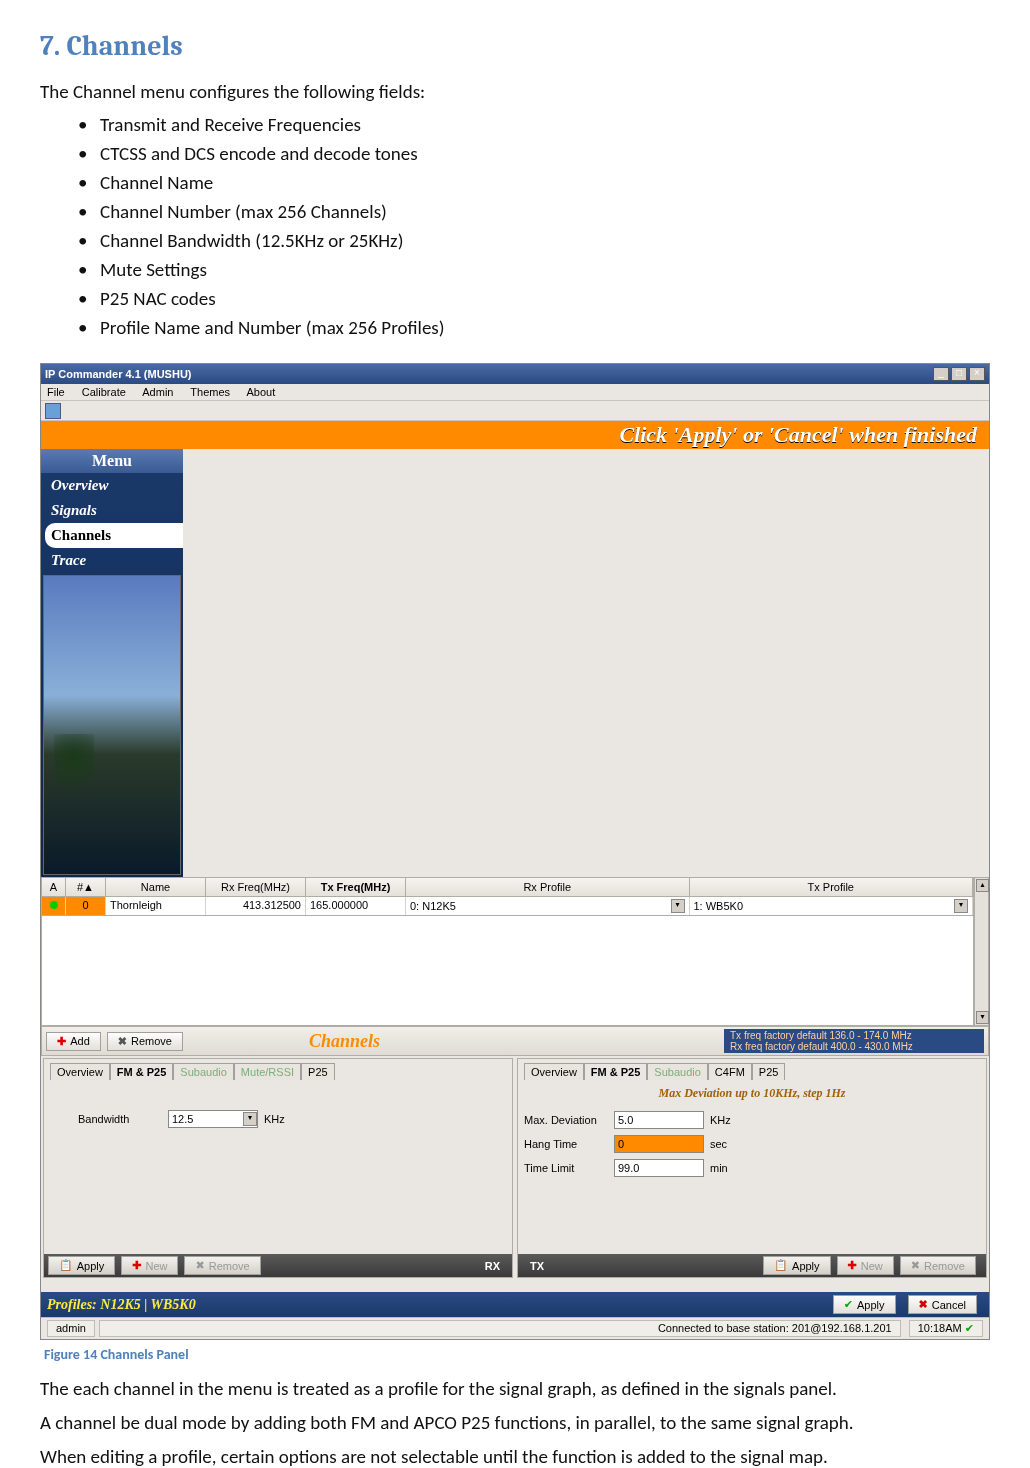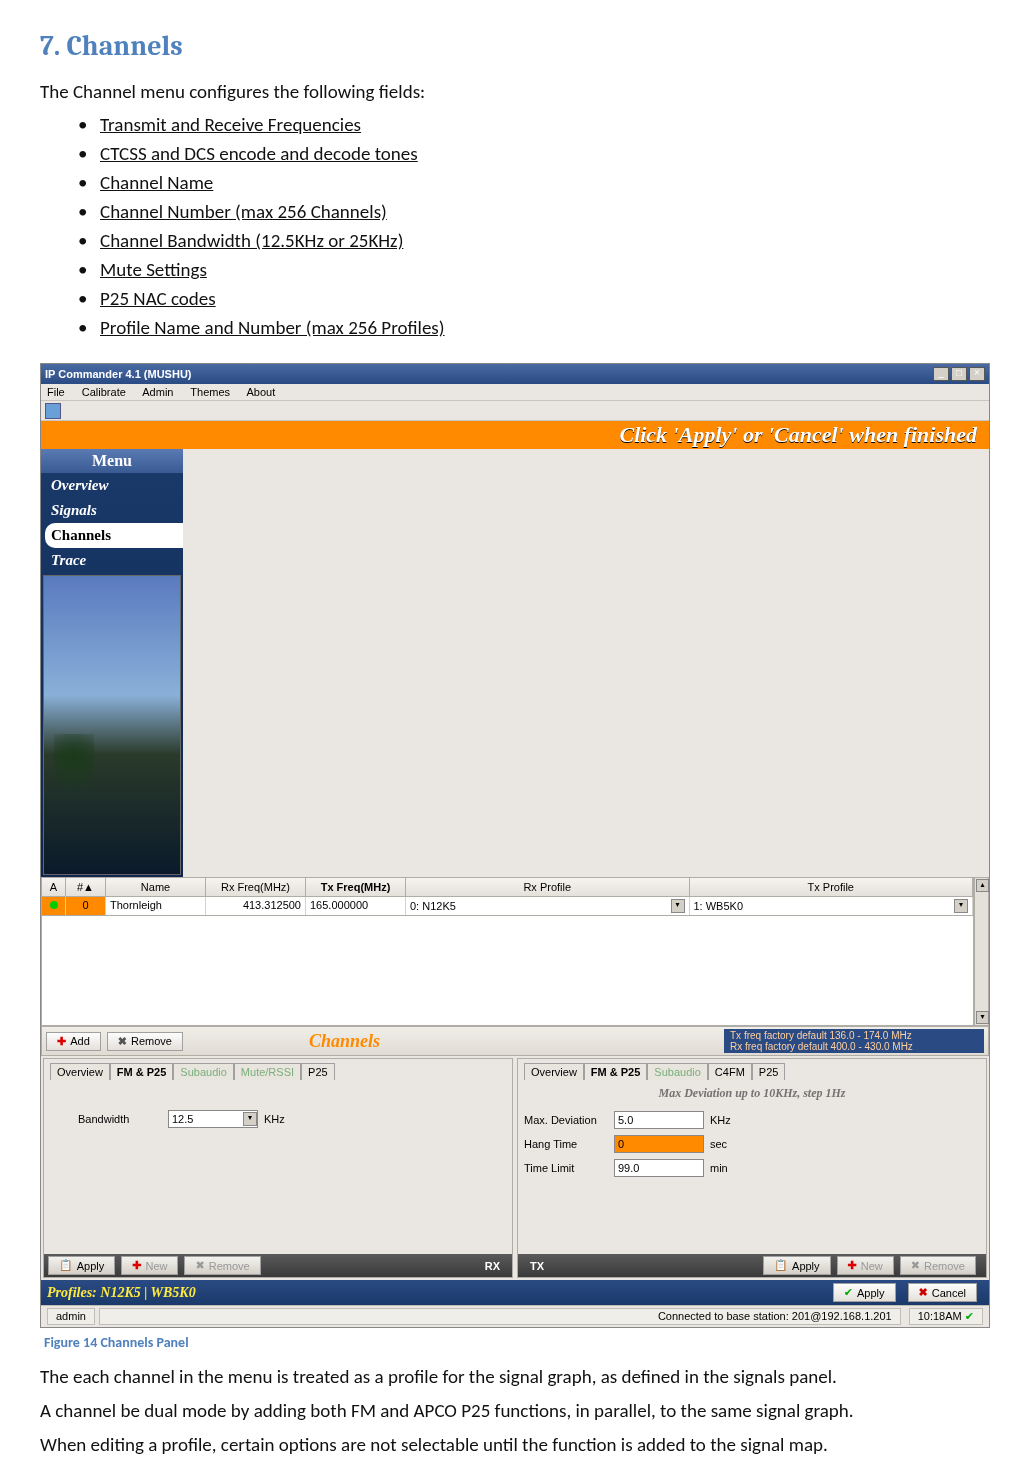--- a/index.html
+++ b/index.html
@@ -1,21 +1,21 @@
 <!DOCTYPE html>
 <html><head>
 <meta charset="utf-8">
 <style>
   * { box-sizing: border-box; }
   body { margin: 0; padding: 0; font-family: Calibri, Arial, sans-serif; background: #fff; color: #111; width: 1030px; }
   .page { padding: 30px 40px 10px 40px; }
   h1 { color: #4f81bd; font-family: Cambria, Georgia, serif; font-size: 28px; margin: 0 0 18px 0; }
   .intro { font-size: 19px; margin: 0 0 10px 0; }
   ul.bullets { margin: 0 0 24px 0; padding-left: 60px; }
-  ul.bullets li { font-size: 19px; margin: 6px 0; list-style: none; position: relative; text-decoration: underline; }
+  ul.bullets li { font-size: 19px; margin: 6px 0; list-style: none; position: relative; }
   ul.bullets li::before { content: "•"; position: absolute; left: -22px; }
 
   .app-window { border: 1px solid #888; background: #eae6e1; font-family: Tahoma, Arial, sans-serif; font-size: 11px; color: #000; }
   .titlebar { background: linear-gradient(#4a6aa4,#2a4a84); color: #fff; display: flex; align-items: center; padding: 2px 4px; height: 20px; }
   .titlebar .ti { flex: 1; font-weight: bold; font-size: 11px; }
   .winbtns { display: flex; gap: 2px; }
   .winbtn { width: 16px; height: 14px; background: #d4d0c8; border: 1px solid #555; font-size: 10px; line-height: 10px; text-align: center; }
   .menubar { background: #eae6e1; padding: 2px 6px; border-bottom: 1px solid #c8c4be; }
   .menubar span { margin-right: 14px; }
   .toolbar { background: #eae6e1; border-bottom: 1px solid #c8c4be; padding: 2px 4px; height: 20px; display:flex; align-items:center; }
@@ -45,33 +45,33 @@
   .minus { color:#555; font-weight:bold; }
   .mid-title { color:#ff8a00; font:italic bold 18px Georgia,serif; margin: 0 auto 0 120px; }
   .freq-defaults { font-size:10px; color:#ffd0a0; background:#2a4a84; text-align:left; padding:1px 6px; margin-left:auto; width:260px; }
 
   .panels { display:flex; gap:4px; padding:2px; }
   .panel { flex:1; background:#eae6e1; border:1px solid #b0aca6; padding:4px 6px 2px 6px; position:relative; min-height:220px; }
   .tabs { display:flex; font-size:11px; margin-bottom:6px; }
   .tab { padding:2px 6px; border:1px solid #a0a0a0; background:#e8e4de; margin-right:0; border-bottom:none; }
   .tab.active { background:#eae6e1; font-weight:bold; }
   .tab.disabled { color:#7ab07a; }
-  .hint { color:#737373; font:italic bold 12px Georgia,serif; text-align:center; margin:4px 0 10px 0; }
+  .hint { color:#a16207; font:italic bold 12px Georgia,serif; text-align:center; margin:4px 0 10px 0; }
   .row { display:flex; align-items:center; margin:6px 0; font-size:11px; }
   .row label { width:90px; }
   .row input { width:90px; height:18px; border:1px solid #888; font-size:11px; padding:1px 3px; }
   .row .unit { margin-left:6px; }
   .row .orange { background:#ff8a00; }
 
   .panel-footer { position:absolute; bottom:0; left:0; right:0; display:flex; background:linear-gradient(#5a5a5a,#3a3a3a); color:#fff; padding:2px 4px; align-items:center; }
   .panel-footer .btn { background:linear-gradient(#f4f2ee,#d4d0c8); color:#000; }
   .panel-footer .btn.disabled { color:#999; }
   .rxlabel { font-weight:bold; margin-left:auto; color:#fff; padding:0 8px; }
 
-  .profiles-bar { display:flex; align-items:center; background:linear-gradient(#2a4a84,#1a3a6a); padding:3px 6px; }
+  .profiles-bar { display:flex; align-items:center; background:linear-gradient(#2a4a84,#1a3a6a); padding:3px 6px;margin-top:12px; }
   .profiles-label { color:#ffea40; font:italic bold 14px Georgia,serif; }
   .profiles-bar .btn { margin-left:auto; }
   .profiles-bar .btn + .btn { margin-left:6px; }
   .ok { color:#0a0; }
   .cancel { color:#c00; font-weight:bold; }
 
   .statusbar { display:flex; background:#eae6e1; border-top:1px solid #c0bcb6; padding:2px 6px; font-size:11px; }
   .statusbar .cell { border:1px solid #c0bcb6; padding:1px 8px; background:#f0eee8; }
   .statusbar .fill { flex:1; text-align:right; margin:0 4px; }
   .statusbar .clock { margin-left:4px; }

